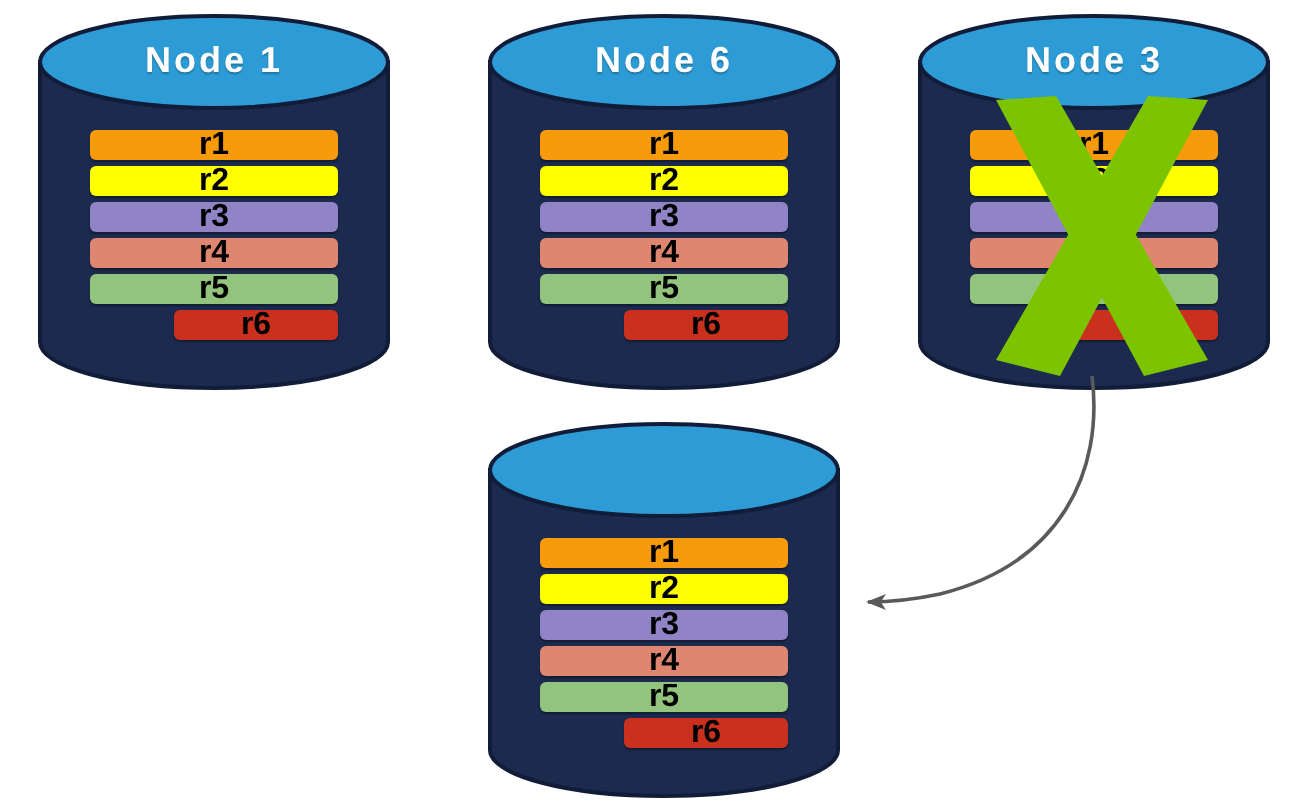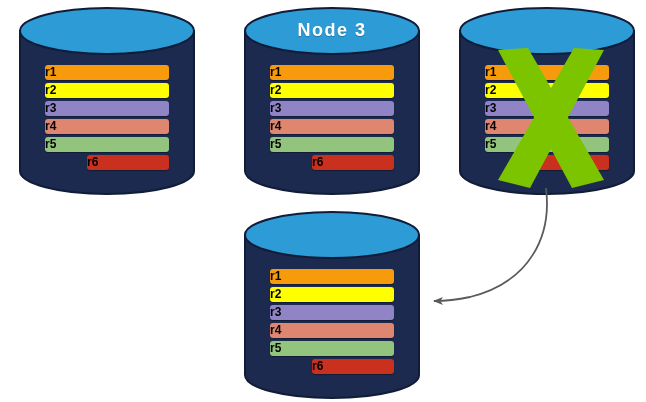--- a/index.html
+++ b/index.html
@@ -63,22 +63,22 @@
 
   .row:last-child { margin-bottom: 0; margin-left: 42px; }
 
   .row-label {
     position: absolute;
     left: 0;
     top: 0;
     width: 100%;
     height: 15px;
     line-height: 15px;
-    text-align: left;
-    font-size: 12px;
+    text-align: center;
+    font-size: 16px;
     font-weight: bold;
     color: #000000;
     font-family: "Liberation Sans", sans-serif;
   }
 
   .x-mark {
     position: absolute;
     pointer-events: none;
   }
 
@@ -94,20 +94,21 @@
 <body>
 
 <div id="canvas">
 
   <div id="nodes-root">
       <div class="node" style="left: 18px; top: 8px; width: 178px; height: 186px;">
         <svg class="node-svg" width="178" height="186" viewBox="0 0 178 186">
           <path d="M 2 23 L 2 163 A 87 23 0 0 0 176 163 L 176 23 Z" fill="#1B2A4E" stroke="#101C38" stroke-width="2"></path>
           <ellipse cx="89" cy="23" rx="87" ry="23" fill="#2D9CD6" stroke="#101C38" stroke-width="2"></ellipse>
         </svg>
+        <div class="node-title" style="top: 12px;">Node 1</div>
         <div class="rows" style="top: 57px; padding-left: 27px; padding-right: 27px; box-sizing: border-box;">
           <div class="row" style="background: rgb(247, 155, 12);">
             <span class="row-label">r1</span>
           </div>
           <div class="row" style="background: rgb(255, 255, 0);">
             <span class="row-label">r2</span>
           </div>
           <div class="row" style="background: rgb(144, 131, 198);">
             <span class="row-label">r3</span>
           </div>
@@ -120,47 +121,48 @@
           <div class="row" style="background: rgb(201, 49, 30);">
             <span class="row-label">r6</span>
           </div>
         </div>
       </div>
       <div class="node" style="left: 243px; top: 8px; width: 178px; height: 186px;">
         <svg class="node-svg" width="178" height="186" viewBox="0 0 178 186">
           <path d="M 2 23 L 2 163 A 87 23 0 0 0 176 163 L 176 23 Z" fill="#1B2A4E" stroke="#101C38" stroke-width="2"></path>
           <ellipse cx="89" cy="23" rx="87" ry="23" fill="#2D9CD6" stroke="#101C38" stroke-width="2"></ellipse>
         </svg>
+        <div class="node-title" style="top: 12px;">Node 6</div>
+        <div class="rows" style="top: 57px; padding-left: 27px; padding-right: 27px; box-sizing: border-box;">
+          <div class="row" style="background: rgb(247, 155, 12);">
+            <span class="row-label">r1</span>
+          </div>
+          <div class="row" style="background: rgb(255, 255, 0);">
+            <span class="row-label">r2</span>
+          </div>
+          <div class="row" style="background: rgb(144, 131, 198);">
+            <span class="row-label">r3</span>
+          </div>
+          <div class="row" style="background: rgb(223, 134, 112);">
+            <span class="row-label">r4</span>
+          </div>
+          <div class="row" style="background: rgb(146, 196, 125);">
+            <span class="row-label">r5</span>
+          </div>
+          <div class="row" style="background: rgb(201, 49, 30);">
+            <span class="row-label">r6</span>
+          </div>
+        </div>
+      </div>
+      <div class="node" style="left: 458px; top: 8px; width: 178px; height: 186px;">
+        <svg class="node-svg" width="178" height="186" viewBox="0 0 178 186">
+          <path d="M 2 23 L 2 163 A 87 23 0 0 0 176 163 L 176 23 Z" fill="#1B2A4E" stroke="#101C38" stroke-width="2"></path>
+          <ellipse cx="89" cy="23" rx="87" ry="23" fill="#2D9CD6" stroke="#101C38" stroke-width="2"></ellipse>
+        </svg>
         <div class="node-title" style="top: 12px;">Node 3</div>
-        <div class="rows" style="top: 57px; padding-left: 27px; padding-right: 27px; box-sizing: border-box;">
-          <div class="row" style="background: rgb(247, 155, 12);">
-            <span class="row-label">r1</span>
-          </div>
-          <div class="row" style="background: rgb(255, 255, 0);">
-            <span class="row-label">r2</span>
-          </div>
-          <div class="row" style="background: rgb(144, 131, 198);">
-            <span class="row-label">r3</span>
-          </div>
-          <div class="row" style="background: rgb(223, 134, 112);">
-            <span class="row-label">r4</span>
-          </div>
-          <div class="row" style="background: rgb(146, 196, 125);">
-            <span class="row-label">r5</span>
-          </div>
-          <div class="row" style="background: rgb(201, 49, 30);">
-            <span class="row-label">r6</span>
-          </div>
-        </div>
-      </div>
-      <div class="node" style="left: 458px; top: 8px; width: 178px; height: 186px;">
-        <svg class="node-svg" width="178" height="186" viewBox="0 0 178 186">
-          <path d="M 2 23 L 2 163 A 87 23 0 0 0 176 163 L 176 23 Z" fill="#1B2A4E" stroke="#101C38" stroke-width="2"></path>
-          <ellipse cx="89" cy="23" rx="87" ry="23" fill="#2D9CD6" stroke="#101C38" stroke-width="2"></ellipse>
-        </svg>
         <div class="rows" style="top: 57px; padding-left: 27px; padding-right: 27px; box-sizing: border-box;">
           <div class="row" style="background: rgb(247, 155, 12);">
             <span class="row-label">r1</span>
           </div>
           <div class="row" style="background: rgb(255, 255, 0);">
             <span class="row-label">r2</span>
           </div>
           <div class="row" style="background: rgb(144, 131, 198);">
             <span class="row-label">r3</span>
           </div>

